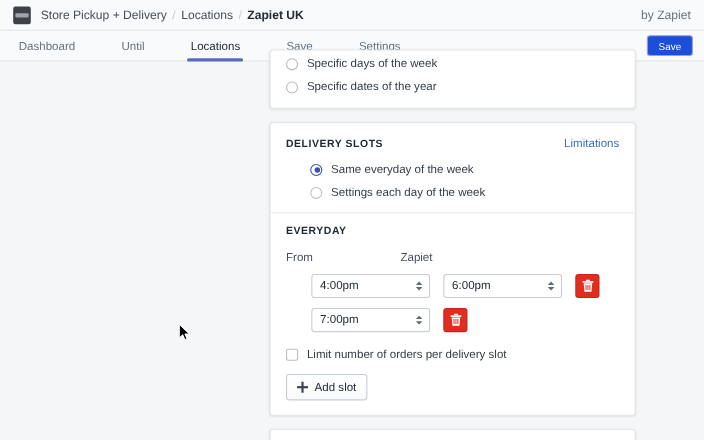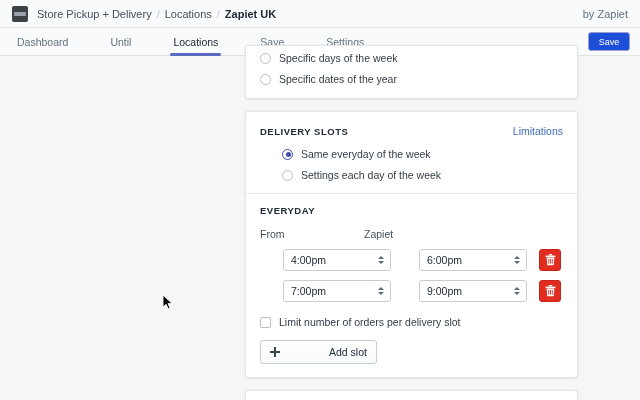--- a/index.html
+++ b/index.html
@@ -162,21 +162,21 @@
     border: 1px solid #c9cdd3;
     border-radius: 3px;
     background: #fff;
     display: flex; align-items: center;
     padding: 0 7px;
     font-size: 10.5px;
     color: #212b36;
     position: relative;
     cursor: pointer;
   }
-  .select + .select { margin-left: 28px; }
+  .select + .select { margin-left: 12px; }
   .stepper {
     position: absolute; right: 6px; top: 50%;
     transform: translateY(-50%);
     display: flex; flex-direction: column;
     align-items: center; gap: 2px;
   }
   .stepper i {
     display: block;
     width: 0; height: 0;
     border-left: 3px solid transparent;
@@ -199,21 +199,20 @@
     display: inline-flex; align-items: center;
     height: 24px;
     padding: 0 9px;
     margin-top: 12px;
     background: linear-gradient(#ffffff, #f9fafb);
     border: 1px solid #c4cdd5;
     border-radius: 3px;
     font-size: 10.5px;
     color: #212b36;
     cursor: pointer;
-    gap: 43px;
   }
   .plus {
     position: relative;
     width: 10px; height: 10px;
     margin-right: 6px;
     flex: 0 0 auto;
   }
   .plus::before, .plus::after {
     content: ""; position: absolute; background: #3c4450;
   }
@@ -320,27 +319,20 @@
 
         
         <div class="slot-row">
           <div class="select">
             <span>7:00pm</span>
             <span class="stepper">
                 <i class="up"></i>
                 <i class="dn"></i>
               </span>
           </div>
-          <div class="select">
-            <span>9:00pm</span>
-            <span class="stepper">
-                <i class="up"></i>
-                <i class="dn"></i>
-              </span>
-          </div>
           <div class="trash-btn">
             <svg width="11" height="12" viewBox="0 0 11 12">
               <rect x="0.6" y="1.6" width="9.8" height="1.5" fill="#fff"></rect>
               <rect x="3.8" y="0.1" width="3.4" height="1.4" fill="#fff"></rect>
               <path d="M1.6 3.6 h7.8 l-0.7 7.6 h-6.4 z" fill="#fff"></path>
               <rect x="3.3" y="5.0" width="0.9" height="4.6" fill="#e12d20"></rect>
               <rect x="5.05" y="5.0" width="0.9" height="4.6" fill="#e12d20"></rect>
               <rect x="6.8" y="5.0" width="0.9" height="4.6" fill="#e12d20"></rect>
             </svg>
           </div>

